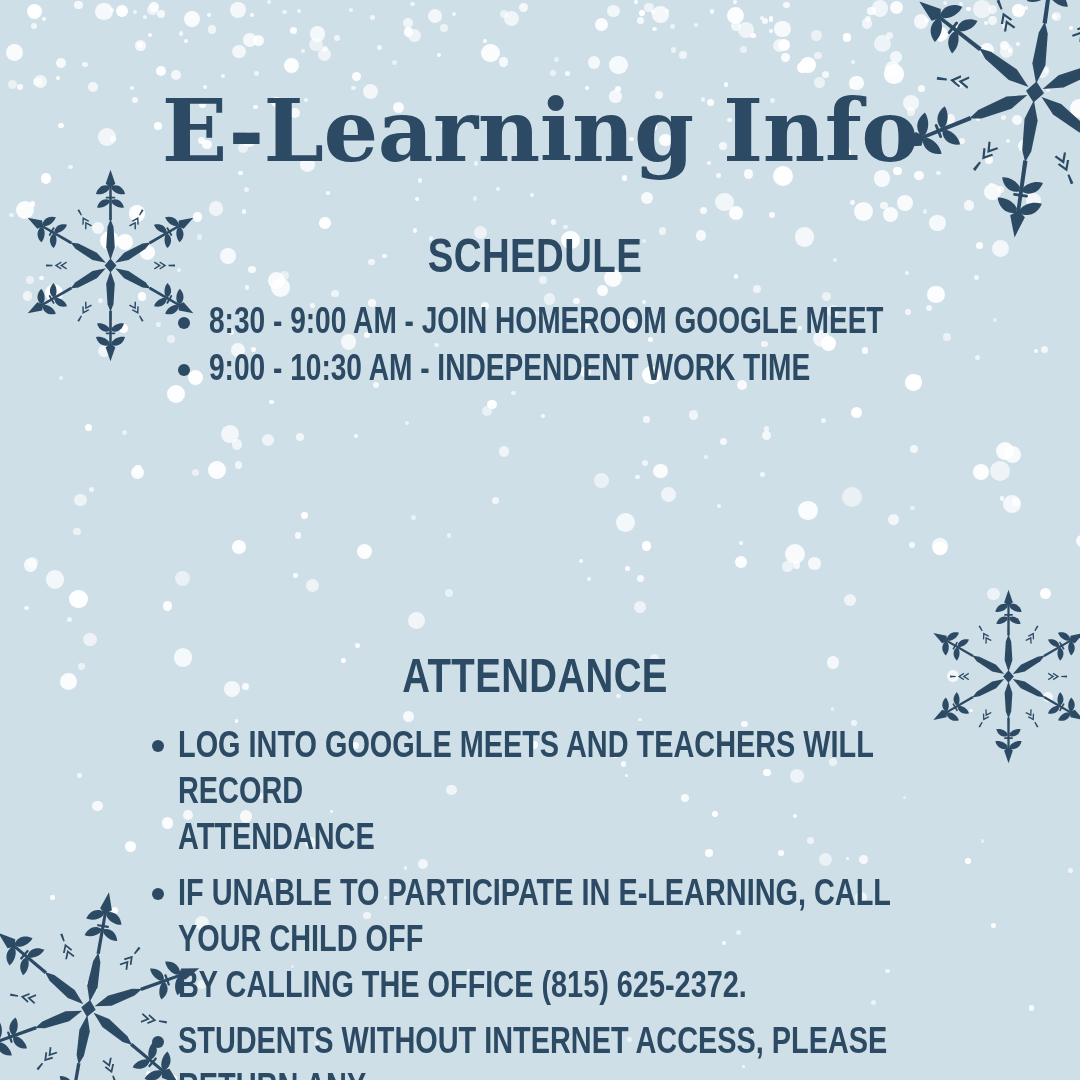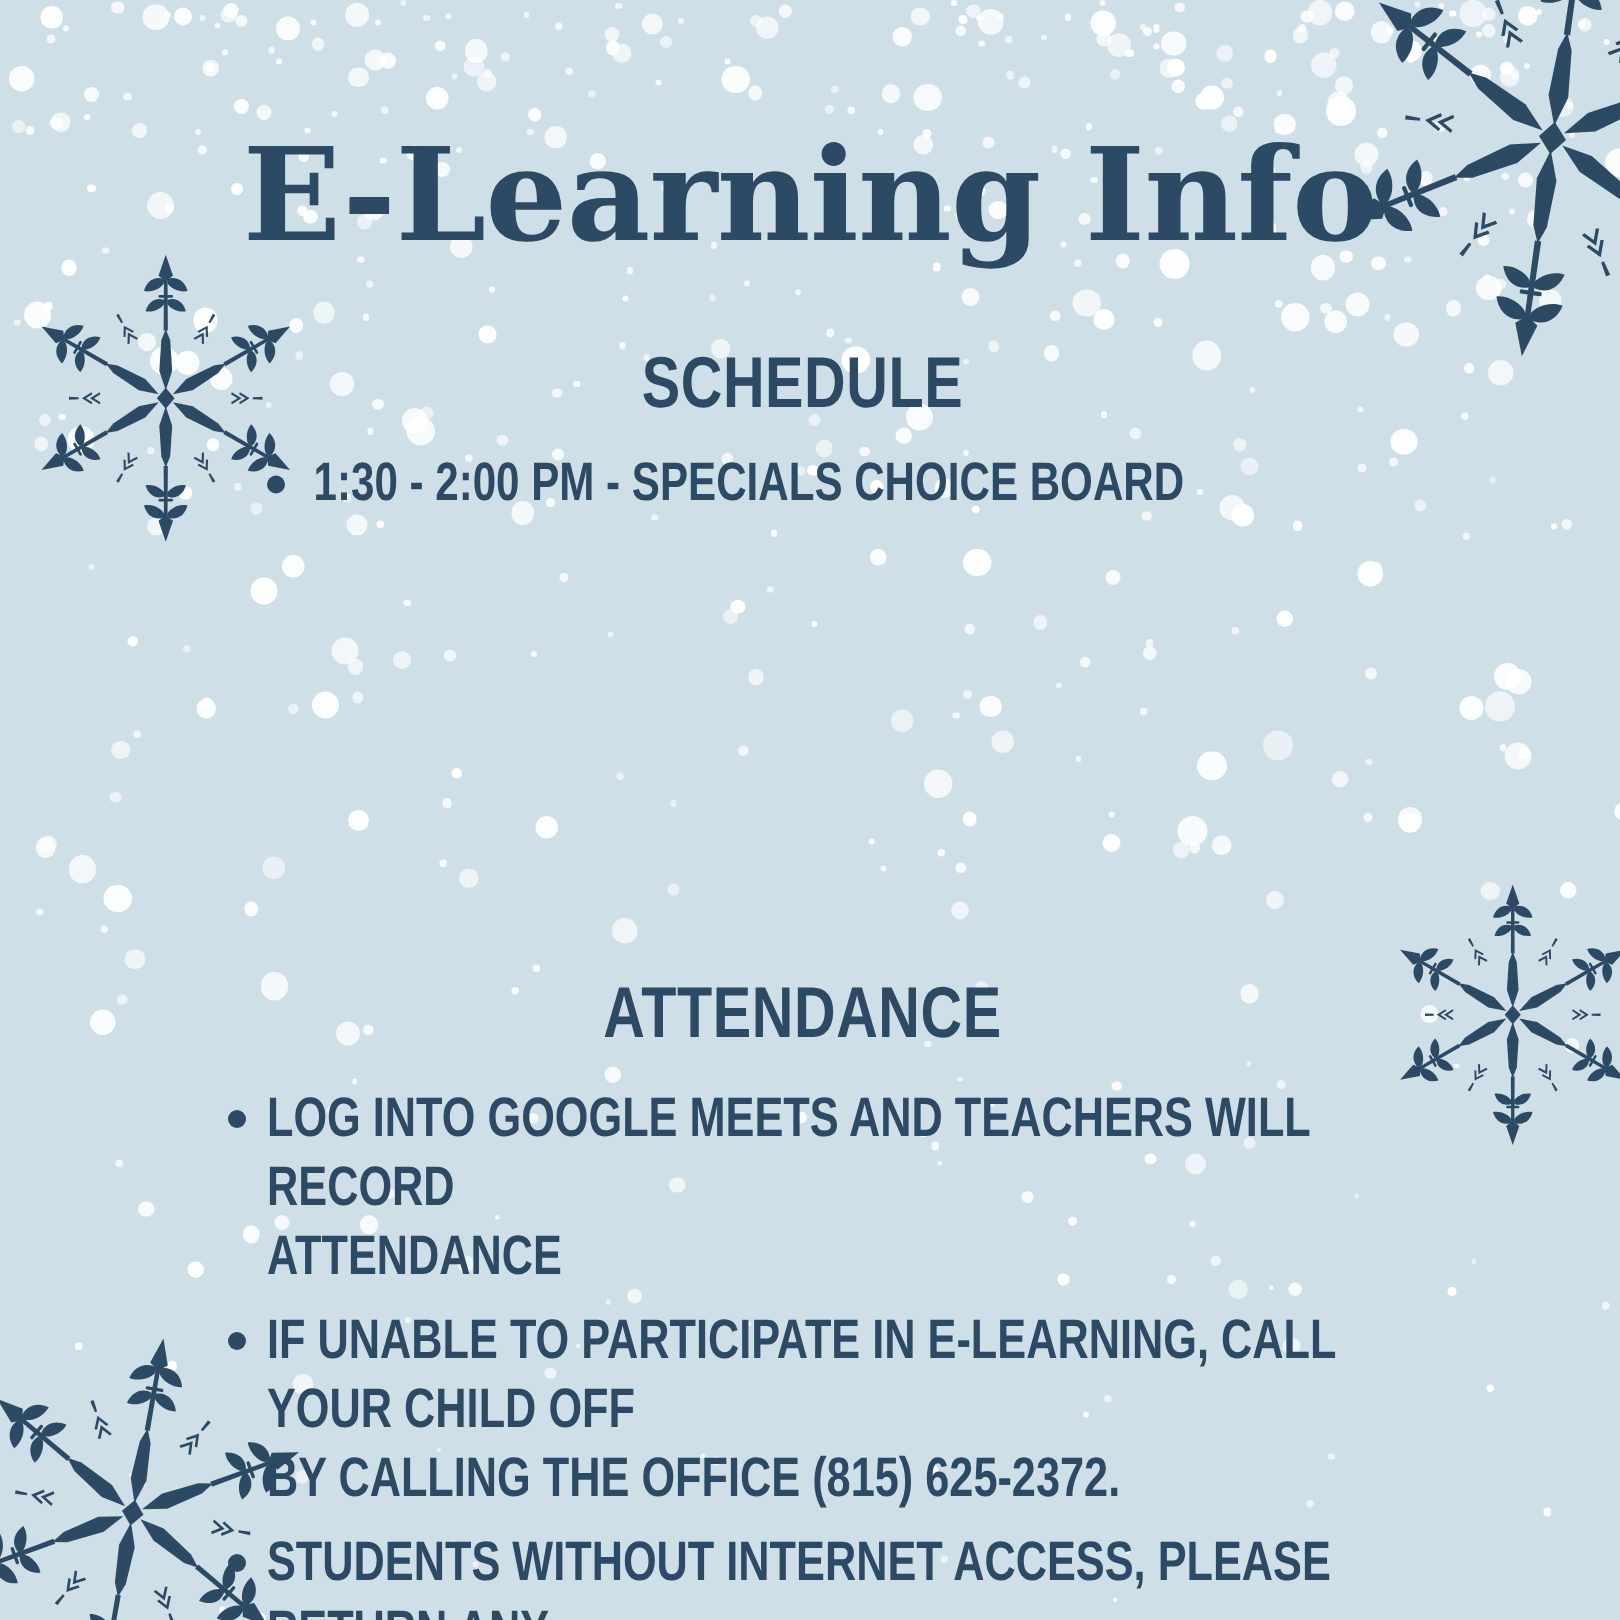--- a/index.html
+++ b/index.html
@@ -1288,21 +1288,25 @@
 
   <div id="content">
 
     <div class="poster-title">E-Learning Info</div>
 
     <div class="section-heading" id="schedule-heading">SCHEDULE</div>
 
     <ul class="bullets" id="schedule-list">
         <li>
           <span class="dot"></span>
-          <span class="txt">1:30 - 2:00 PM - SPECIALS CHOICE BOARD</span>
+          <span class="txt">8:30 - 9:00 AM - JOIN HOMEROOM GOOGLE MEET</span>
+        </li>
+        <li>
+          <span class="dot"></span>
+          <span class="txt">9:00 - 10:30 AM - INDEPENDENT WORK TIME</span>
         </li>
       </ul>
 
     <div class="section-heading" id="attendance-heading">ATTENDANCE</div>
 
     <ul class="bullets" id="attendance-list">
         <li>
           <span class="dot"></span>
           <span class="txt">LOG INTO GOOGLE MEETS AND TEACHERS WILL RECORD
 ATTENDANCE</span>

